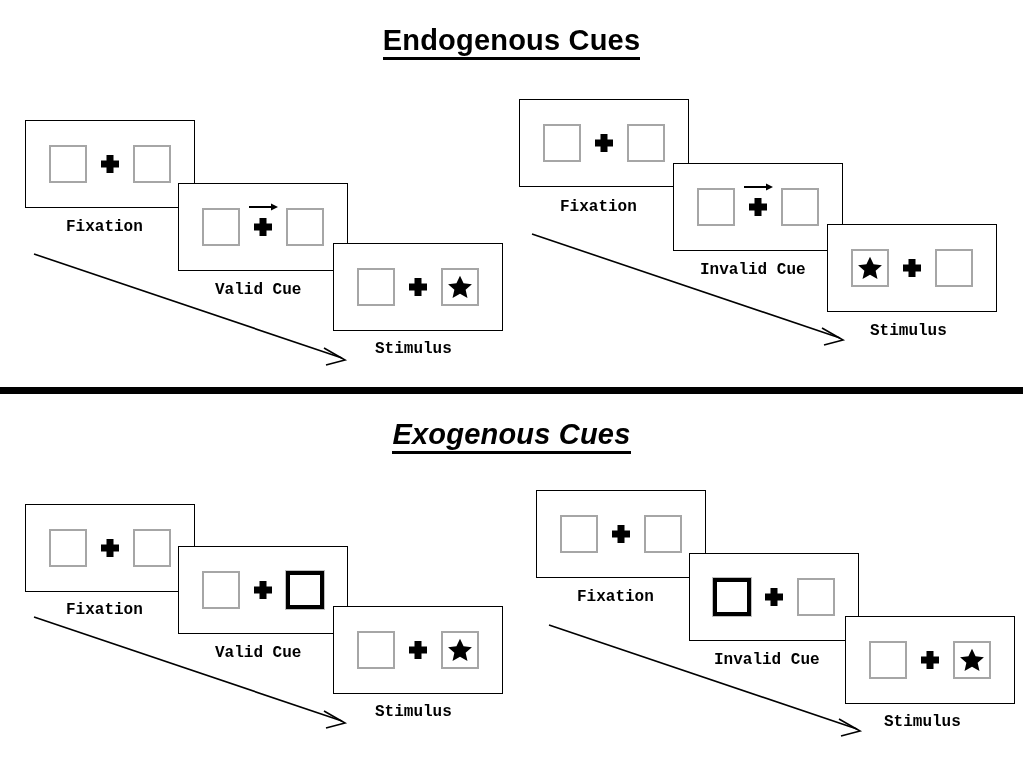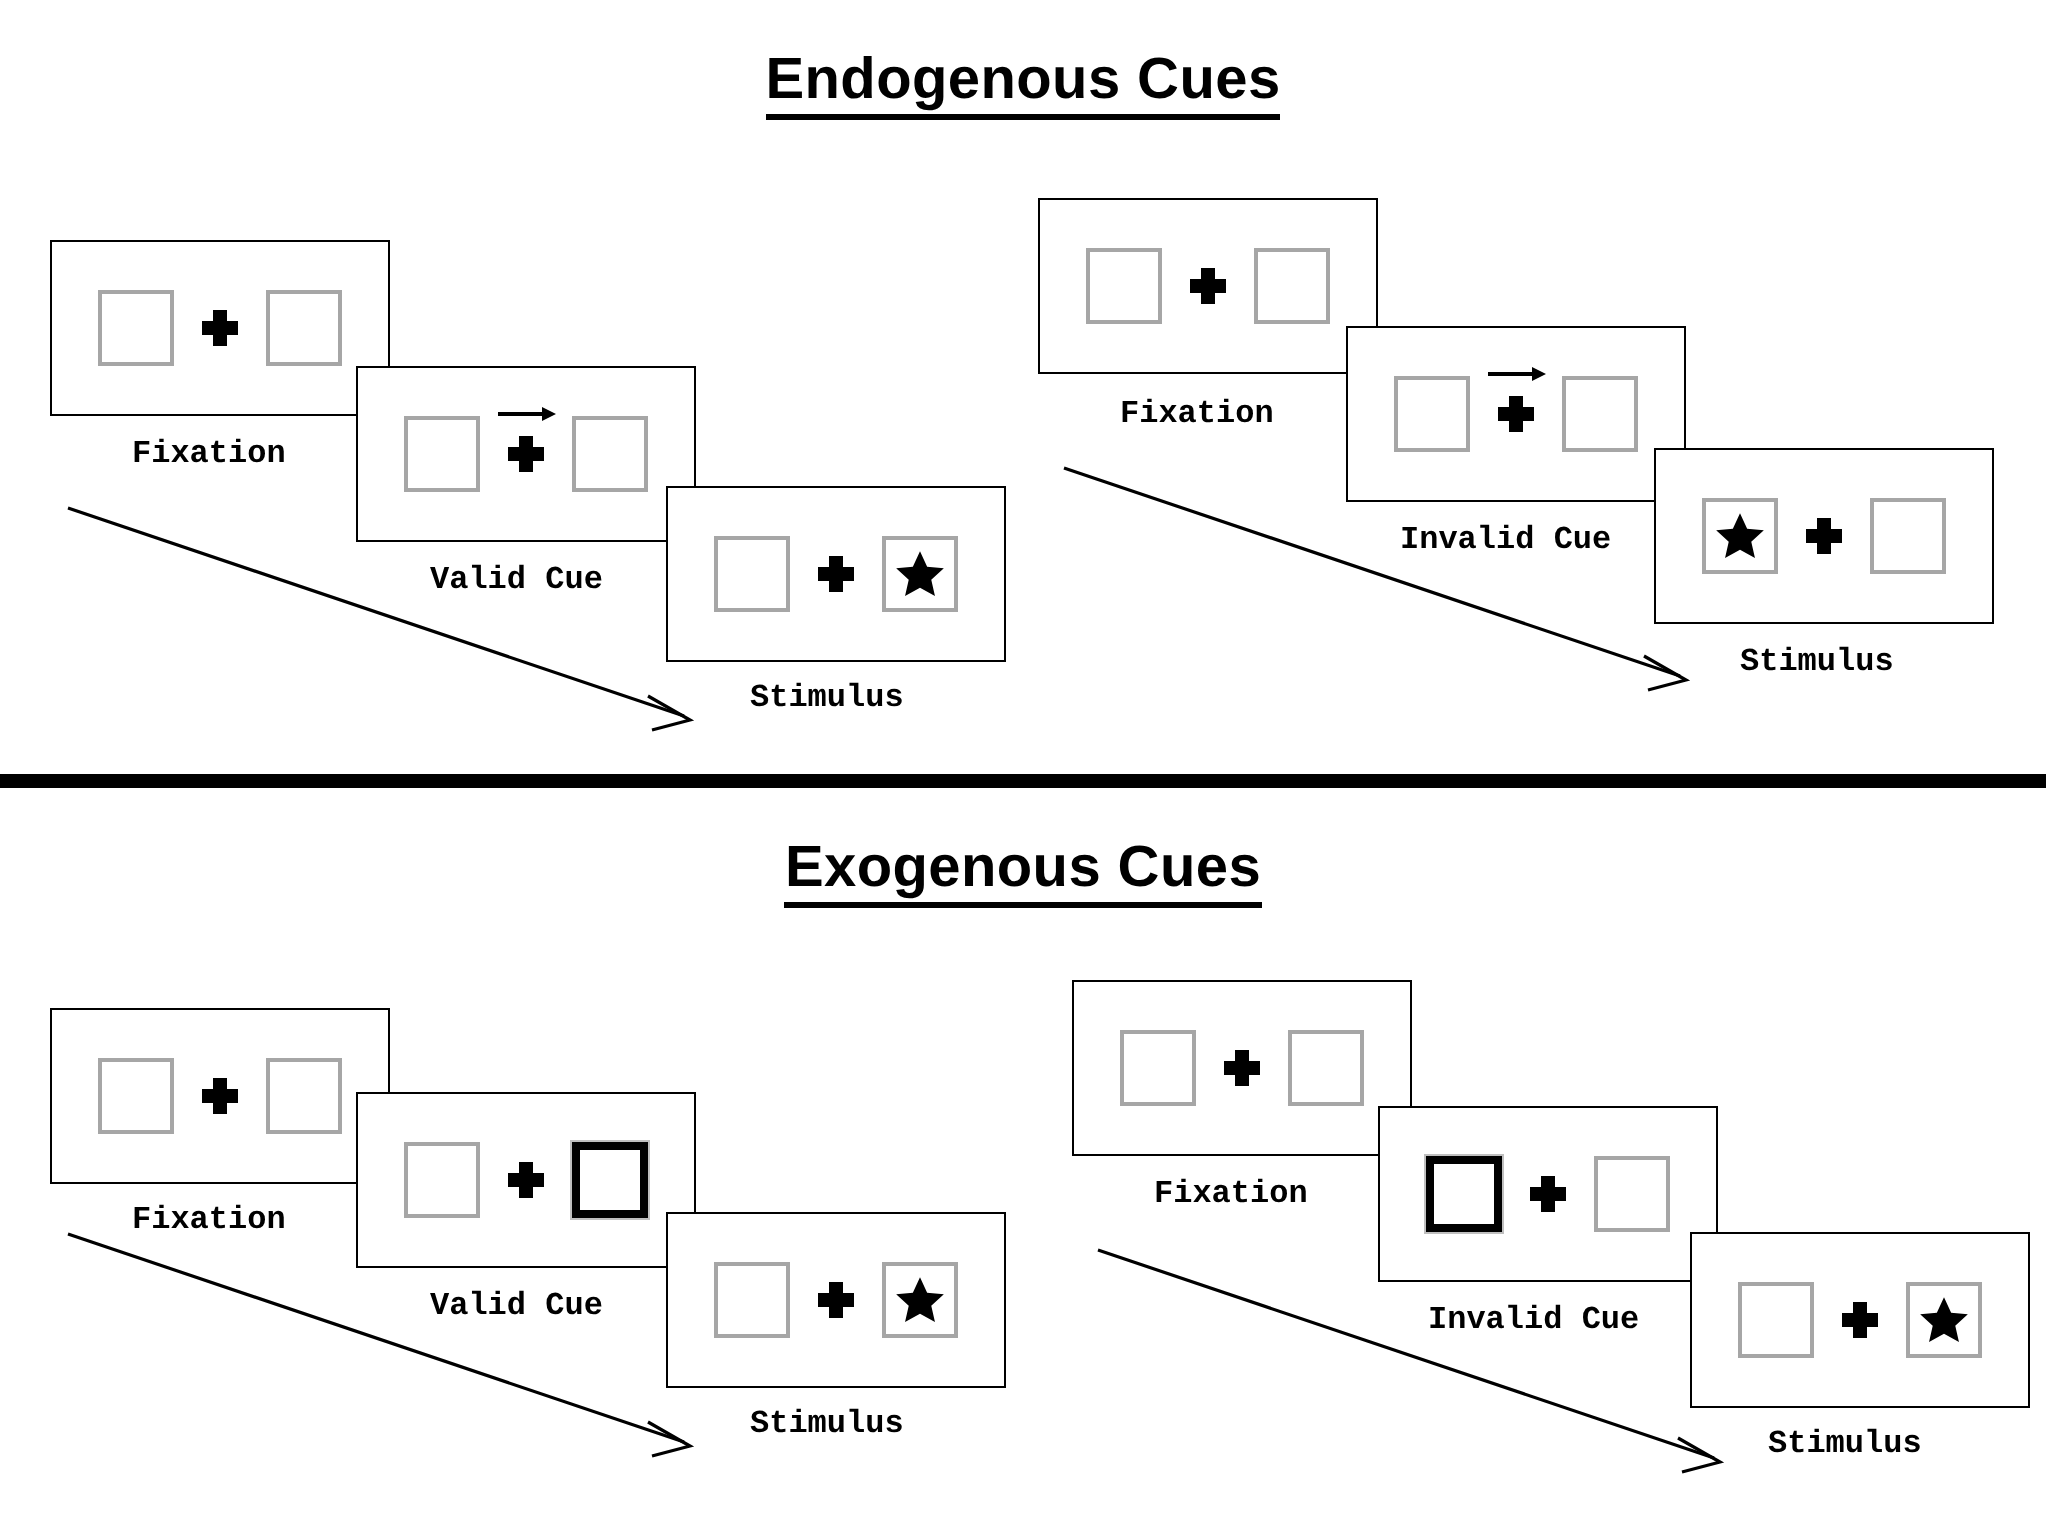--- a/index.html
+++ b/index.html
@@ -229,21 +229,21 @@
   </div>
   <div class="caption" style="left:870px; top:322px;">Stimulus</div>
 
   <svg class="flow-arrow" style="left:528px; top:228px; width:325px; height:120px;" viewBox="0 0 325 120">
     <line x1="4" y1="6" x2="312" y2="110" stroke="#000" stroke-width="1.6"></line>
     <polyline points="294,100 315,112 296,117" fill="none" stroke="#000" stroke-width="1.6"></polyline>
   </svg>
 
   <div class="divider" style="top:387px;"></div>
 
-  <div class="section-title" style="top:418px;">
+  <div class="section-title" style="top:418px;font-style:italic;">
     <span>Exogenous Cues</span>
   </div>
 
   <div class="frame" style="left:25px; top:504px; width:170px; height:88px;">
     <div class="frame-inner">
       <div class="box"></div>
       <div class="plus"></div>
       <div class="box"></div>
     </div>
   </div>

